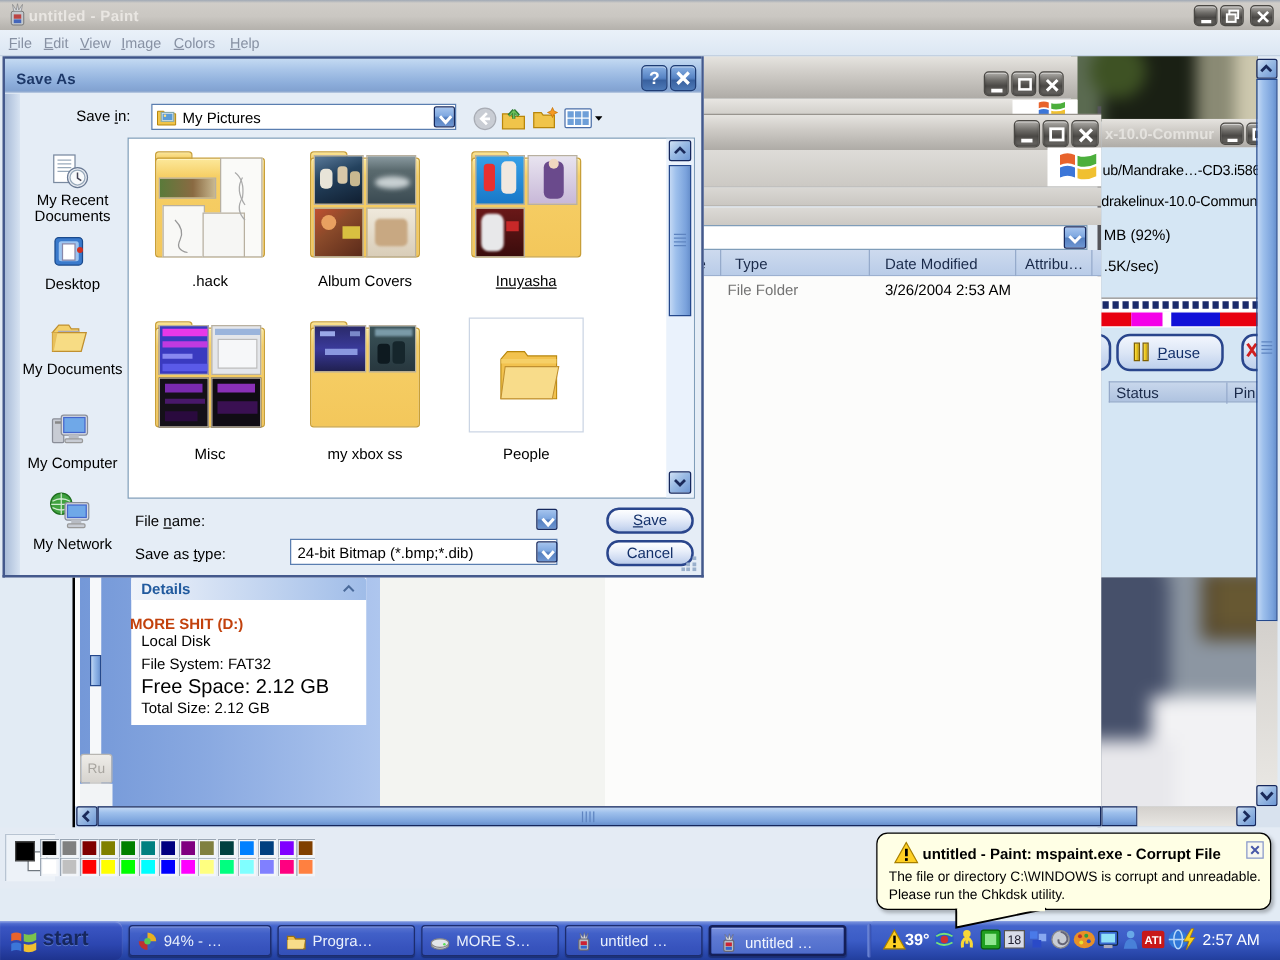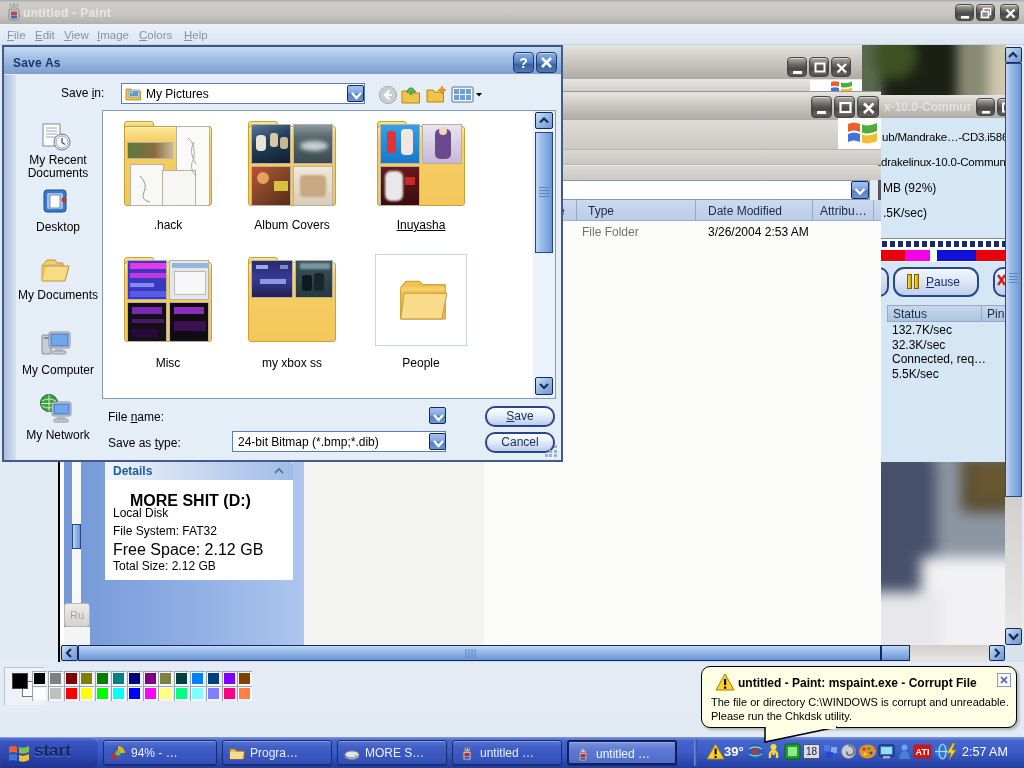--- a/index.html
+++ b/index.html
@@ -173,21 +173,21 @@
     <div class="abs" style="left:4px;top:518px;width:26px;height:24px;border-radius:3px;border:1px solid #B8B6B2;background:linear-gradient(180deg,#EEECE8,#D6D3CE);color:#A8A5A0;font-size:11px;text-align:center;line-height:22px;">Ru</div>
     <div class="abs" style="left:4px;top:542px;width:26px;height:18px;background:#F2F4F6;"></div>
 
     <div class="abs" style="left:45px;top:377px;width:188px;height:118px;background:#fff;"></div>
     <div class="abs" style="left:45px;top:377px;width:188px;height:18px;background:linear-gradient(90deg,#F0F4FA,#9FBCE8);border-radius:3px 3px 0 0;">
       <div class="abs" style="left:8px;top:2px;color:#215A9E;font-weight:bold;font-size:12px;">Details</div>
       <svg class="abs" style="left:168px;top:4px;" width="12" height="10">
           <path d="M2 7 L6 3 L10 7" fill="none" stroke="#4A6A9A" stroke-width="1.6"></path>
         </svg>
     </div>
-    <div class="abs" style="left:70px;top:407px;color:#000000;font-weight:bold;font-size:16px;">MORE SHIT (D:)</div>
+    <div class="abs" style="left:44px;top:407px;color:#c2410c;font-weight:bold;font-size:12px;">MORE SHIT (D:)</div>
     <div class="abs" style="left:53px;top:421px;color:#000;font-size:12px;">Local Disk</div>
     <div class="abs" style="left:53px;top:439px;color:#000;font-size:12px;text-align:right;">File System: FAT32</div>
     <div class="abs" style="left:53px;top:456px;color:#000;font-size:16px;">Free Space: 2.12 GB</div>
     <div class="abs" style="left:53px;top:474px;color:#000;font-size:12px;">Total Size: 2.12 GB</div>
 
     <div class="abs" style="left:0;top:560px;width:821px;height:17px;background:#C8D8EE;">
       <div class="sbtn" style="left:1px;top:0px;width:17px;height:16px;">
         <svg width="15" height="14">
             <path d="M9 3 L5 7 L9 11" fill="none" stroke="#1A2A5A" stroke-width="2.2"></path>
           </svg>
@@ -261,23 +261,20 @@
     <div class="abs" style="left:112px;top:172px;width:30px;height:30px;border-radius:10px;border:2px solid #29458C;background:linear-gradient(180deg,#F2F6FD,#BED0EC);">
       <svg width="14" height="26">
           <path d="M3 6 L10 16 M10 6 L3 16" stroke="#D02020" stroke-width="2.4"></path>
         </svg>
     </div>
 
     <div class="abs" style="left:6px;top:210px;width:122px;height:17px;background:linear-gradient(180deg,#C8D7EC,#AFC3E0);border:1px solid #94A8C8;border-right:none;">
       <div class="abs" style="left:5px;top:1px;color:#1A2A4A;font-size:12px;">Status</div>
       <div class="abs" style="left:93px;top:0px;width:1px;height:17px;background:#95AACB;"></div>
       <div class="abs" style="left:99px;top:1px;color:#1A2A4A;font-size:12px;">Pin</div>
-    </div>
-    <div class="abs" style="left:6px;top:227px;width:122px;height:76px;background:#D5E6F4;color:#000;font-size:12px;">
-      <div style="padding:1px 0 0 5px;line-height:14.5px;">132.7K/sec<br>32.3K/sec<br>Connected, req…<br>5.5K/sec</div>
     </div>
 
     <div class="abs" id="adphoto" style="left:0;top:367px;width:124px;height:183px;background:#98A0AA;overflow:hidden;">
       <div class="abs" style="left:-20px;top:-20px;width:170px;height:230px;filter:blur(7px);">
         <div class="abs" style="left:0;top:0;width:170px;height:130px;background:#8C96A2;"></div>
         <div class="abs" style="left:5px;top:2px;width:70px;height:160px;background:#46506A;border-radius:25px;"></div>
         <div class="abs" style="left:100px;top:15px;width:70px;height:55px;background:#55482E;"></div>
         <div class="abs" style="left:110px;top:20px;width:50px;height:40px;background:#675832;"></div>
         <div class="abs" style="left:60px;top:115px;width:130px;height:110px;background:#F2F2F4;"></div>
         <div class="abs" style="left:0px;top:150px;width:80px;height:80px;background:#E8E8EC;"></div>

